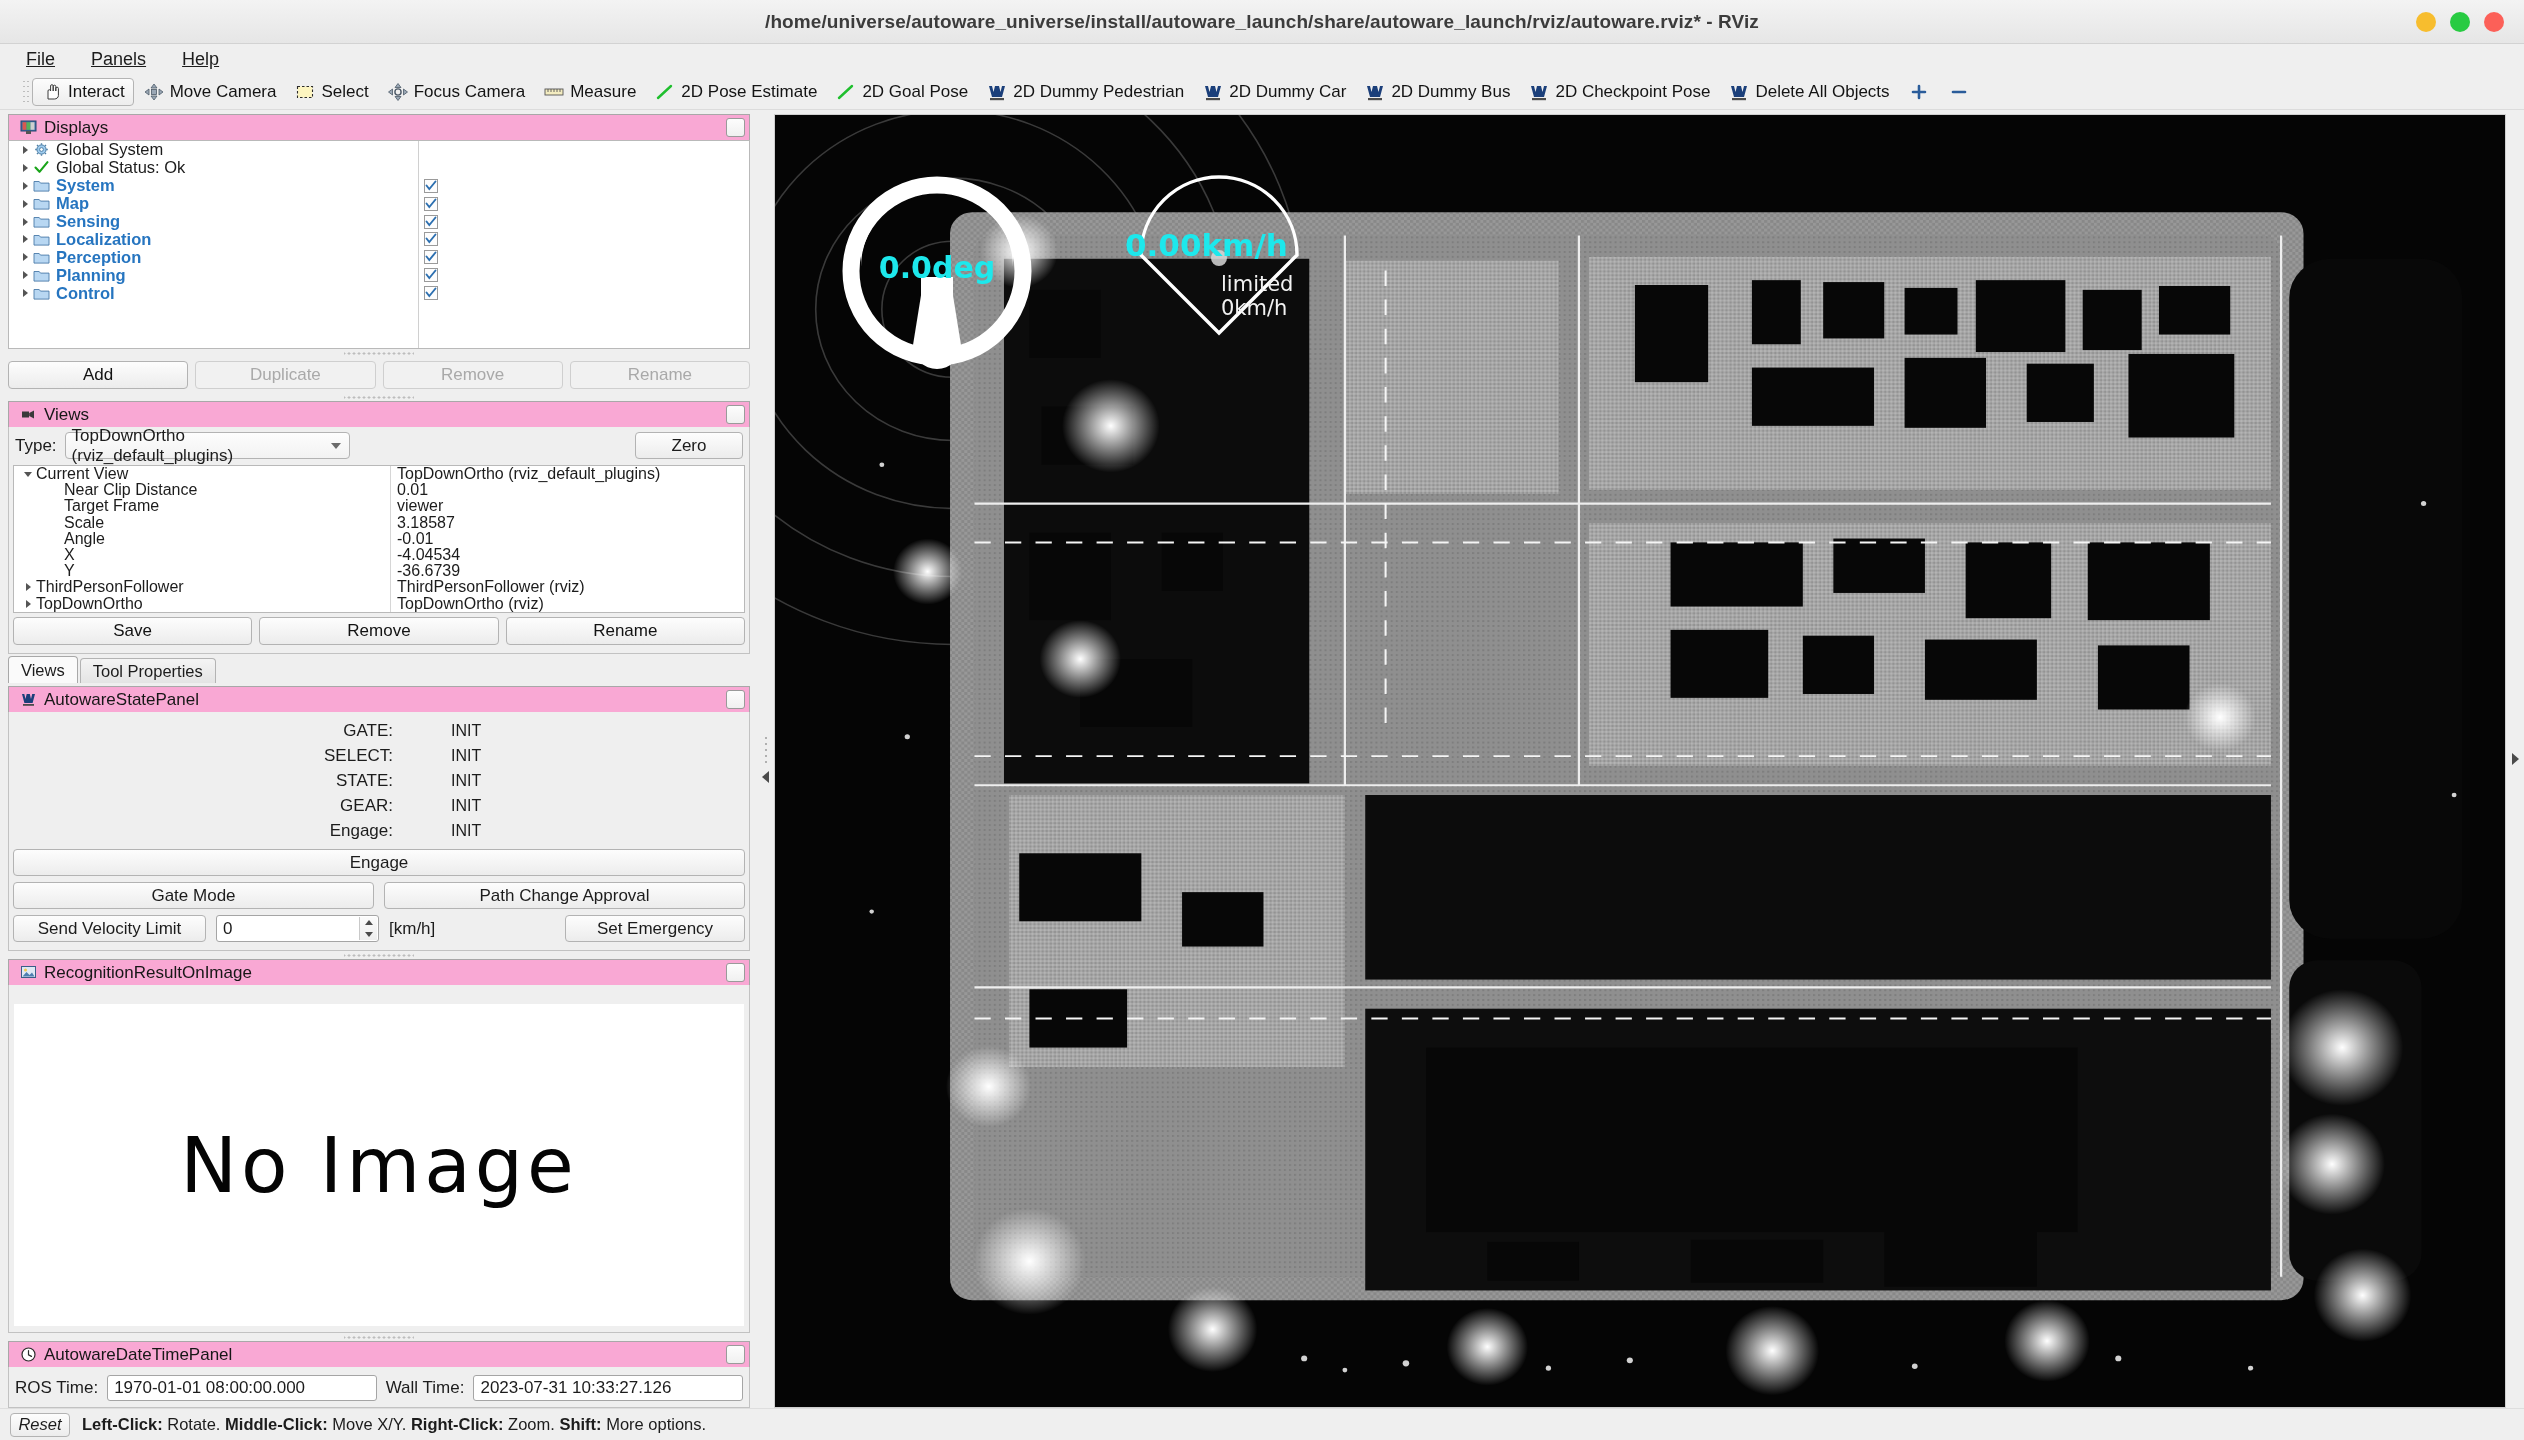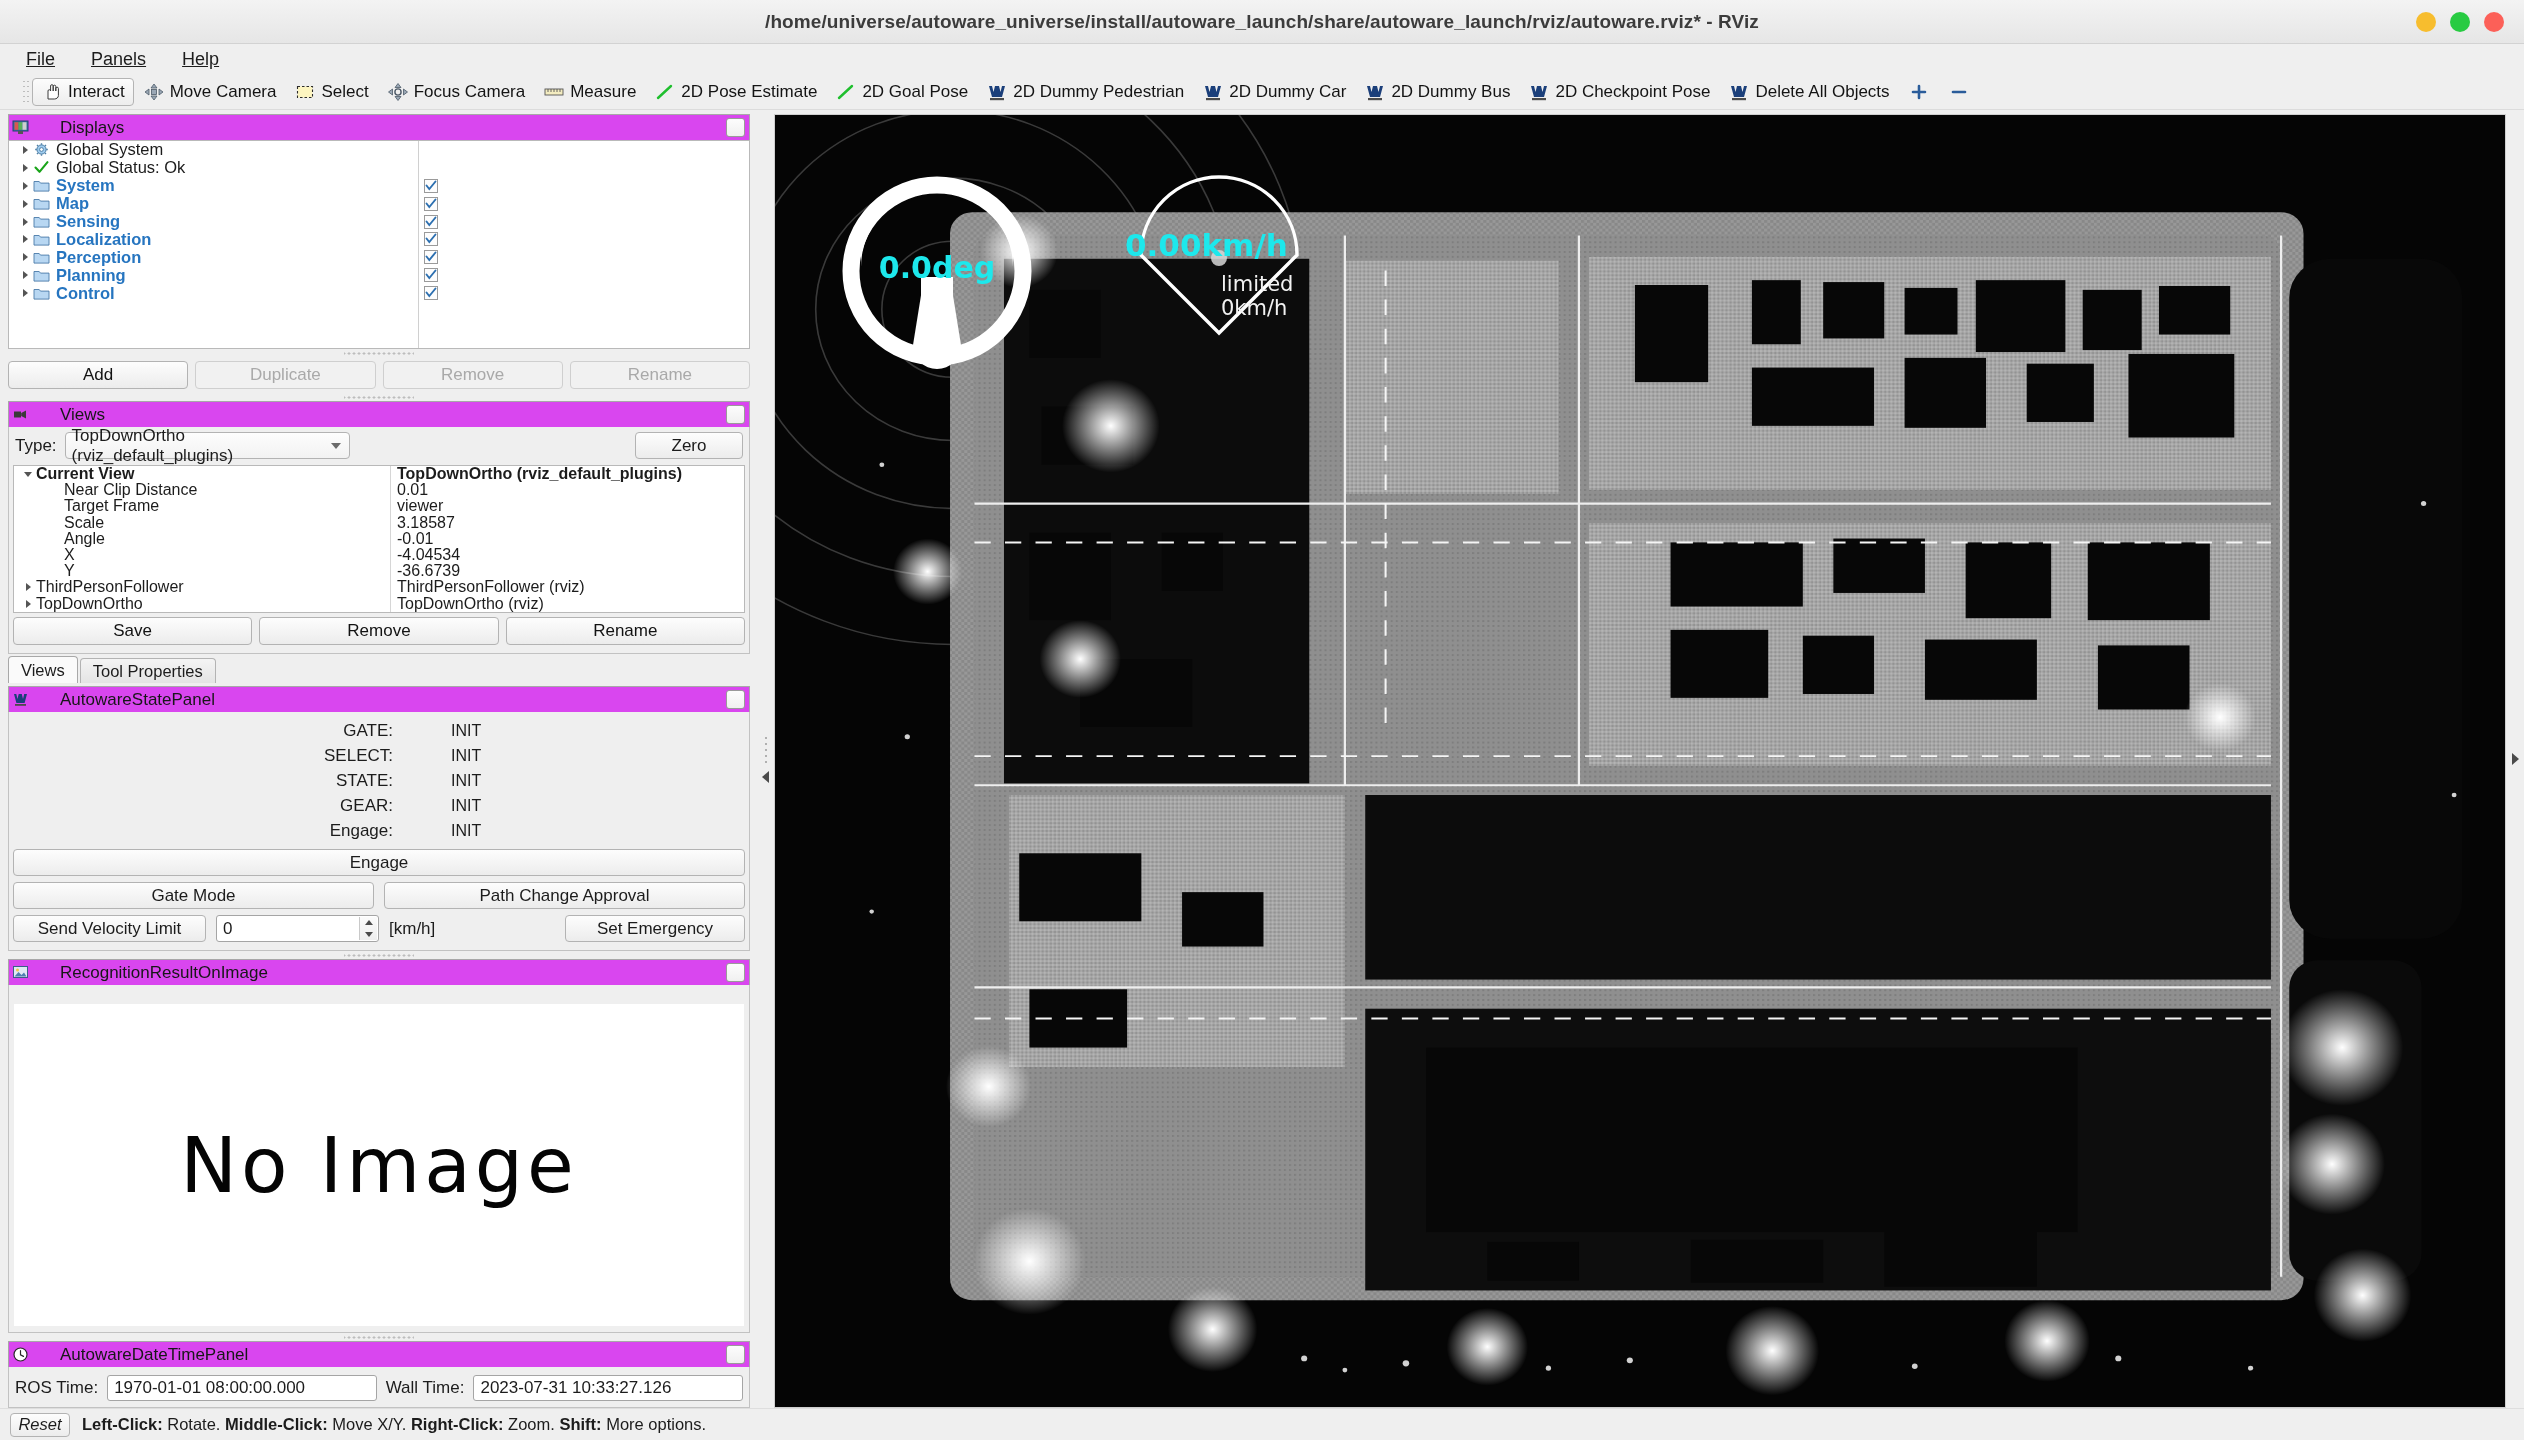--- a/index.html
+++ b/index.html
@@ -89,27 +89,26 @@
   #leftdock {
     width: 756px; min-width: 756px;
     background: #efefef;
     display: flex; flex-direction: column;
     padding: 4px 6px 0 8px;
     overflow: hidden;
   }
 
   .panel-title {
     height: 26px; min-height: 26px;
-    background: #d946ef;
+    background: #f9a8d4;
     display: flex; align-items: center;
-    padding: 0 0;
+    padding: 0 8px;
     border: 1px solid #a8a8a8;
     border-bottom: none;
     position: relative;
-    gap: 24px;
   }
   .panel-title .pt-ic { width: 17px; height: 17px; margin: 0 7px 0 3px; flex: 0 0 17px; }
   .panel-title .pt-label { font-size: 17px; color: #171717; }
   .panel-title .pt-float {
     position: absolute; right: 4px; top: 3px;
     width: 19px; height: 19px;
     background: linear-gradient(#fdfdfd,#f0f0f0);
     border: 1px solid #9a9a9a; border-radius: 3px;
   }
 
@@ -188,21 +187,21 @@
   }
 
   .vtree {
     background: #fff; border: 1px solid #b9b9b9; position: relative;
     height: 148px; overflow: hidden;
   }
   .vtree .vcolsep { position: absolute; top: 0; bottom: 0; left: 376px; width: 1px; background: #d6d6d6; }
   .vrow { display: flex; align-items: center; height: 16.2px; font-size: 16px; position: relative; }
   .vrow .vk { padding-left: 6px; display: flex; align-items: center; }
   .vrow .vv { position: absolute; left: 383px; }
-  .vrow.bold .vk, .vrow.bold .vv { font-weight: 700; }
+  .vrow.bold .vk, .vrow.bold .vv { font-weight: 400; }
   .vrow .indent { width: 44px; flex: 0 0 44px; }
 
   .tabstrip { display: flex; align-items: flex-end; height: 28px; margin-top: 2px; }
   .tab {
     height: 25px; padding: 0 12px;
     display: flex; align-items: center;
     font-size: 16.5px;
     border: 1px solid #b3b3b3; border-bottom: none;
     border-radius: 4px 4px 0 0;
     background: linear-gradient(#f4f4f4,#e4e4e4);

